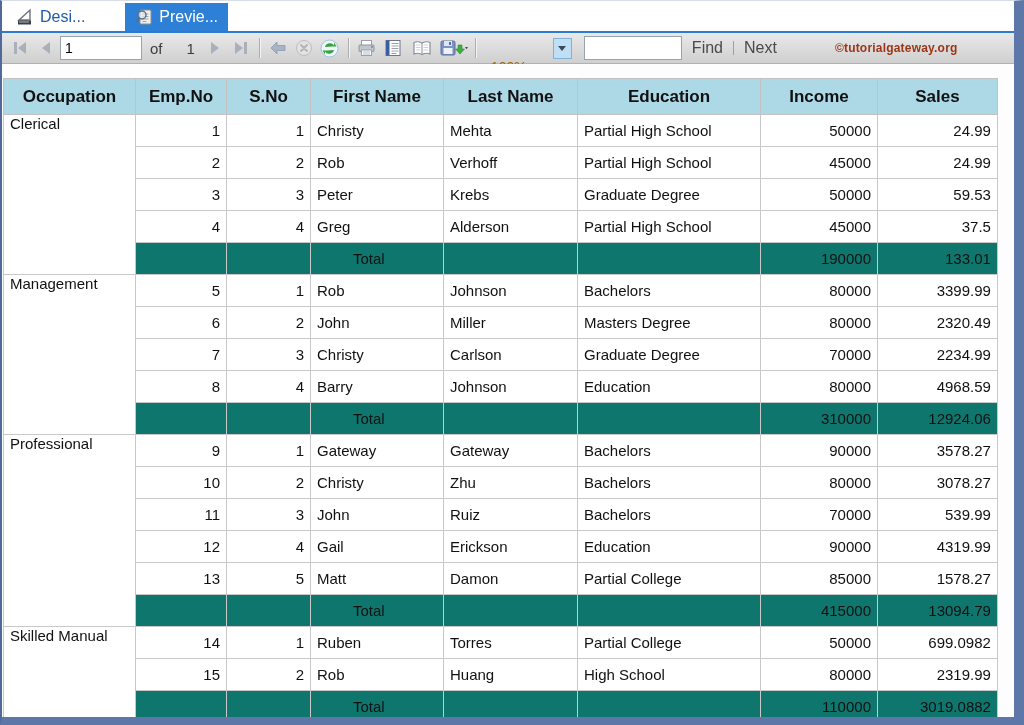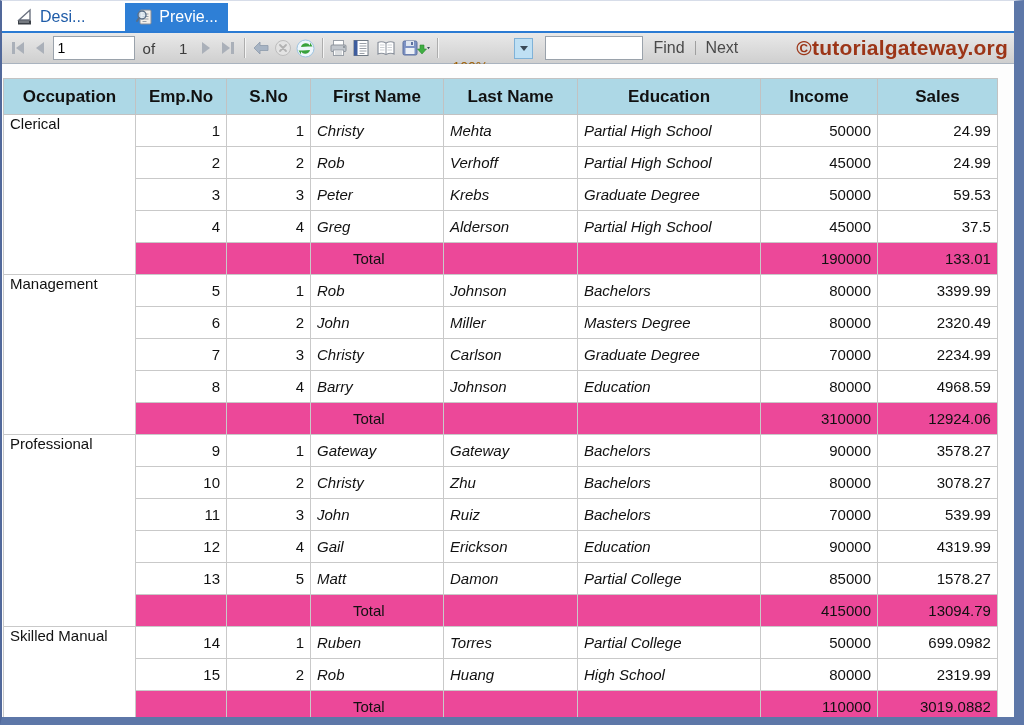--- a/index.html
+++ b/index.html
@@ -20,33 +20,33 @@
   .sep{width:1px;height:20px;background:#adadad;box-shadow:1px 0 0 #f4f4f4;margin:0 4px;}
   .pagebox{width:72px;height:20px;border:1px solid #9aa2ab;font-size:14px;padding:1px 4px;font-family:"Liberation Sans",sans-serif;}
   .oflabel{font-size:15px;color:#3c3c3c;margin:0 6px;display:inline-flex;gap:24px;}
   .zoombox{display:flex;align-items:stretch;height:21px;margin-left:2px;}
   .zoomval{background:#ffffff;border:1px solid #9aa2ab;border-right:0;width:56px;display:flex;align-items:center;padding:0 6px;font-size:14px;color:#a16207;margin-top:28px;}
   .zoombtn{width:17px;background:#bfe0f4;border:1px solid #7fb2d8;display:flex;align-items:center;justify-content:center;}
   .caret{width:0;height:0;border-left:4px solid transparent;border-right:4px solid transparent;border-top:5px solid #3a4a58;}
   .findbox{width:88px;height:20px;border:1px solid #9aa2ab;margin-left:10px;font-size:14px;padding:1px 4px;font-family:"Liberation Sans",sans-serif;}
   .link{font-size:16px;color:#4a4a4a;margin:0 8px;cursor:default;}
   .linksep{width:1px;height:14px;background:#9f9f9f;}
-  .brand{font-size:21px;font-weight:700;color:#9c3517;margin-left:48px;letter-spacing:0.2px;}
+  .brand{font-size:12px;font-weight:700;color:#9c3517;margin-left:48px;letter-spacing:0.2px;}
   
   .report{position:relative;height:654px;background:#fdfdfd;overflow:hidden;}
   table.rpt{border-collapse:collapse;table-layout:fixed;margin:14px 0 0 1px;}
   table.rpt col.c0{width:132px}table.rpt col.c1{width:91px}table.rpt col.c2{width:84px}
   table.rpt col.c3{width:133px}table.rpt col.c4{width:134px}table.rpt col.c5{width:183px}
   table.rpt col.c6{width:117px}table.rpt col.c7{width:118px}
   table.rpt th{background:#ADD8E6;border:1px solid #c2c2c2;height:35px;font-size:17px;font-weight:700;color:#111;text-align:center;padding:0 4px;}
   table.rpt td{border:1px solid #c9c9c9;height:31px;font-size:15px;color:#111;padding:0 6px;background:#ffffff;white-space:nowrap;overflow:hidden;}
   td.occ{vertical-align:top;padding-top:6px;text-align:left;}
   td.num{text-align:right;}
-  td.txt{text-align:left;font-style:italic;}
-  tr.totalrow td{background:#ec4899;padding-left:42px;}
+  td.txt{text-align:left;}
+  tr.totalrow td{background:#0f766e;padding-left:42px;}
   td.tlabel{text-align:left;}
 </style>
 </head>
 <body>
 
 <div class="window">
 
   <div class="tabstrip">
     <div class="tab design">
       <span class="tabicon">

